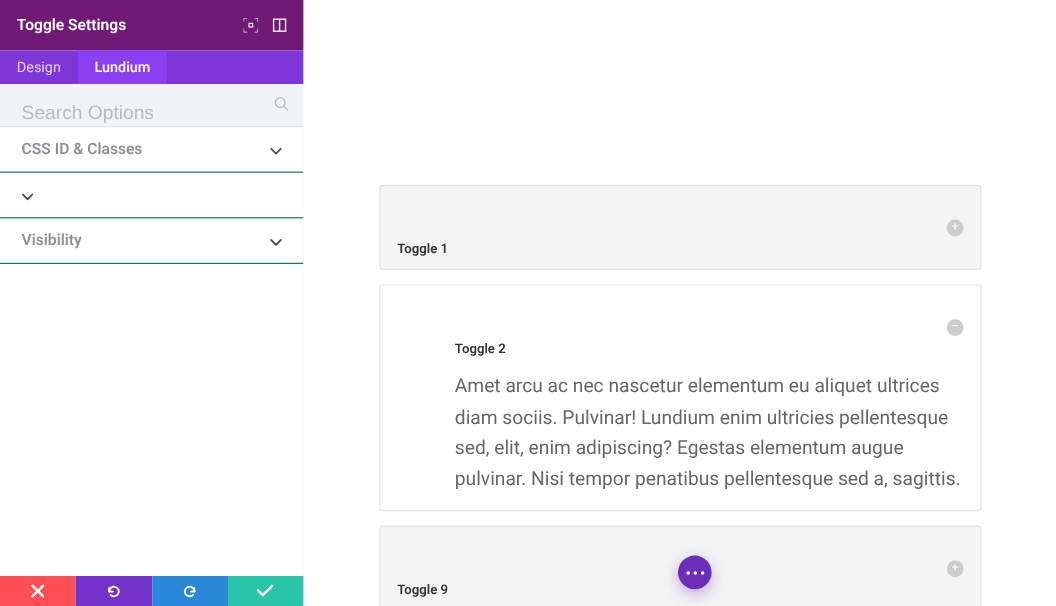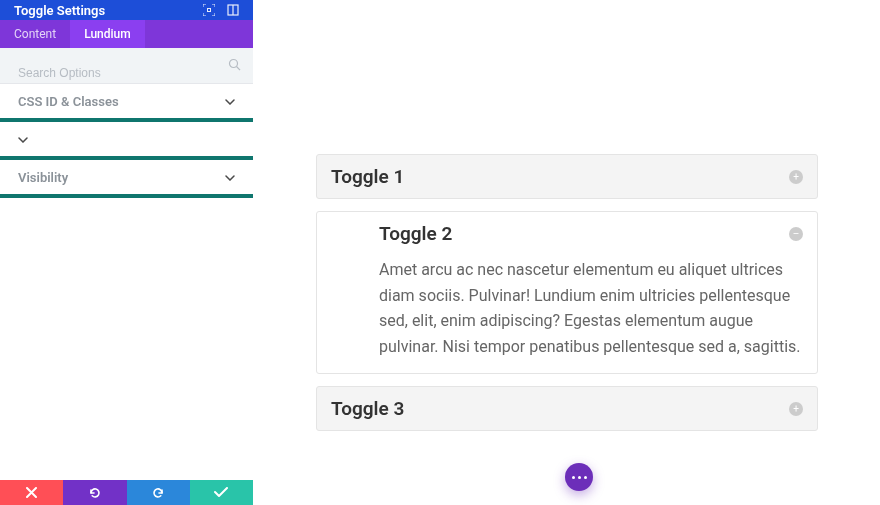--- a/index.html
+++ b/index.html
@@ -1,55 +1,55 @@
 <!DOCTYPE html>
 <html><head>
   <meta charset="utf-8">
   <style>
     * { box-sizing: border-box; margin: 0; padding: 0; }
     body { font-family: -apple-system, BlinkMacSystemFont, "Segoe UI", Roboto, Helvetica, Arial, sans-serif; background: #fff; width: 880px; height: 505px; overflow: hidden; position: relative; }
 
     
     .panel { width: 253px; height: 505px; background: #fff; position: absolute; left: 0; top: 0; box-shadow: 0 2px 8px rgba(0,0,0,0.15); display: flex; flex-direction: column; }
 
-    .panel-header { background: #1d4ed8; color: #fff; height: 20px; display: flex; align-items: center; padding: 0 8px 0 14px; justify-content: flex-end; }
+    .panel-header { background: #701a75; color: #fff; height: 42px; display: flex; align-items: center; padding: 0 8px 0 14px; justify-content: flex-end; }
     .panel-title { font-size: 13px; font-weight: 600; flex: 1; }
     .panel-header .hicon { width: 24px; height: 24px; display: flex; align-items: center; justify-content: center; opacity: 0.9; cursor: pointer; }
     .panel-header .hicon svg { display: block; }
 
     .tabs { display: flex; background: #7e36d9; height: 28px; }
     .tab { flex: 0 0 auto; padding: 0 14px; display: flex; align-items: center; font-size: 12px; color: #e3d3f7; cursor: pointer; }
     .tab.active { background: #8b3ff0; color: #fff; font-weight: 500; }
 
     .search-bar { background: #f1f4f6; height: 36px; display: flex; align-items: center; padding: 0 12px 0 18px; border-bottom: 1px solid #e5e7eb; }
-    .search-input { flex: 1; border: none; background: transparent; font-size: 12px; color: #4c1d95; outline: none; margin-top: 14px; }
+    .search-input { flex: 1; border: none; background: transparent; font-size: 16px; color: #4c1d95; outline: none; margin-top: 14px; }
     .search-input::placeholder { color: #b6bcc3; }
     .search-icon { color: #b6bcc3; }
 
     .acc { flex: 1; overflow: auto; }
-    .acc-item { border-bottom: 4px solid #0f766e; height: 38px; display: flex; align-items: center; padding: 0 18px; cursor: pointer; }
+    .acc-item { border-bottom: 1px solid #0f766e; height: 38px; display: flex; align-items: center; padding: 0 18px; cursor: pointer; }
     .acc-label { flex: 1; font-size: 13px; font-weight: 600; color: #8b9299; }
     .chev { color: #4a4a4a; font-size: 12px; }
 
     .footer { display: flex; height: 25px; }
     .fbtn { flex: 1; display: flex; align-items: center; justify-content: center; color: #fff; cursor: pointer; }
     .fbtn svg { display: block; }
     .fb-red { background: #ff4f56; }
     .fb-purple { background: #7231c7; }
     .fb-blue { background: #2b87da; }
     .fb-green { background: #29c4a9; }
 
     
     .main { position: absolute; left: 253px; top: 0; width: 627px; height: 505px; background: #fff; }
     .toggles { position: absolute; left: 63px; top: 154px; width: 502px; }
 
     .toggle { border: 1px solid #e4e4e4; border-radius: 3px; margin-bottom: 12px; background: #f4f4f4; }
     .toggle.open { background: #fff; padding-left: 48px; }
     .toggle-head { display: flex; align-items: center; padding: 10px 14px; cursor: pointer; }
-    .toggle-title { flex: 1; font-size: 19px; font-weight: 600; color: #333; }
+    .toggle-title { flex: 1; font-size: 11px; font-weight: 600; color: #333; margin-top: 36px; }
     .toggle-icon { width: 14px; height: 14px; border-radius: 50%; background: #ccc; display: flex; align-items: center; justify-content: center; color: #fff; font-size: 10px; line-height: 1; }
     .toggle-icon.plus::before { content: "+"; }
     .toggle-icon.minus::before { content: "–"; }
     .toggle-body { padding: 2px 14px 14px 14px; font-size: 16px; line-height: 1.6; color: #666; }
 
     .fab { position: absolute; width: 28px; height: 28px; border-radius: 50%; background: #6c2eb9; box-shadow: 0 4px 12px rgba(108,46,185,0.4); display: flex; align-items: center; justify-content: center; cursor: pointer; left: 312px; top: 463px; }
     .fab-dot { width: 3px; height: 3px; border-radius: 50%; background: #fff; margin: 0 1.5px; }
   </style>
 </head>
 <body>
@@ -66,21 +66,21 @@
     <span class="hicon">
       <svg width="12" height="12" viewBox="0 0 12 12" fill="none">
           <rect x="1" y="1" width="10" height="10" stroke="#fff" stroke-width="1.2"></rect>
           <line x1="6" y1="1" x2="6" y2="11" stroke="#fff" stroke-width="1.2"></line>
         </svg>
     </span>
   </div>
 
   <div class="tabs">
     <div class="tab">
-        <span>Content</span>
+        <span>Design</span>
       </div>
     <div class="tab active">
         <span>Lundium</span>
       </div>
   </div>
 
   <div class="search-bar">
     <input class="search-input" placeholder="Search Options" style="">
     <span class="search-icon">
       <svg width="13" height="13" viewBox="0 0 13 13" fill="none">
@@ -163,21 +163,21 @@
     <div class="toggle open">
       <div class="toggle-head">
         <span class="toggle-title">Toggle 2</span>
         <span class="toggle-icon minus"></span>
       </div>
       <div class="toggle-body">Amet arcu ac nec nascetur elementum eu aliquet ultrices diam sociis. Pulvinar! Lundium enim ultricies pellentesque sed, elit, enim adipiscing? Egestas elementum augue pulvinar. Nisi tempor penatibus pellentesque sed a, sagittis.</div>
     </div>
 
     <div class="toggle">
       <div class="toggle-head">
-        <span class="toggle-title">Toggle 3</span>
+        <span class="toggle-title">Toggle 9</span>
         <span class="toggle-icon plus"></span>
       </div>
     </div>
 
   </div>
 
   <div class="fab">
     <span style="display:flex; align-items:center;">
       <span class="fab-dot"></span>
         <span class="fab-dot"></span>

